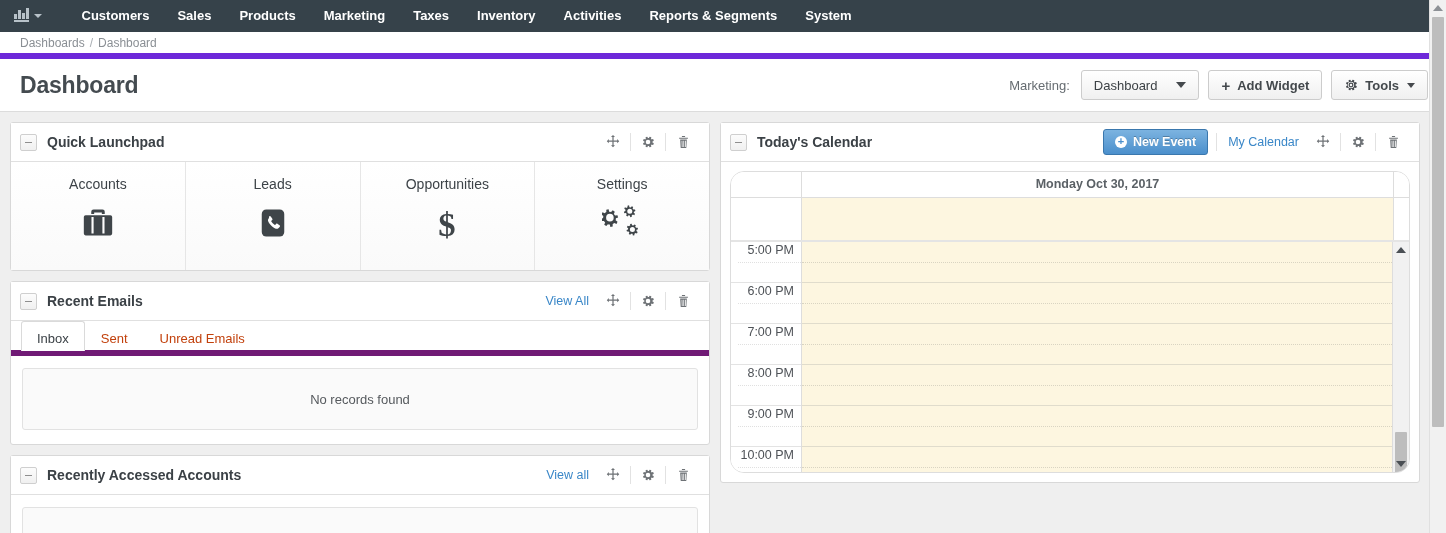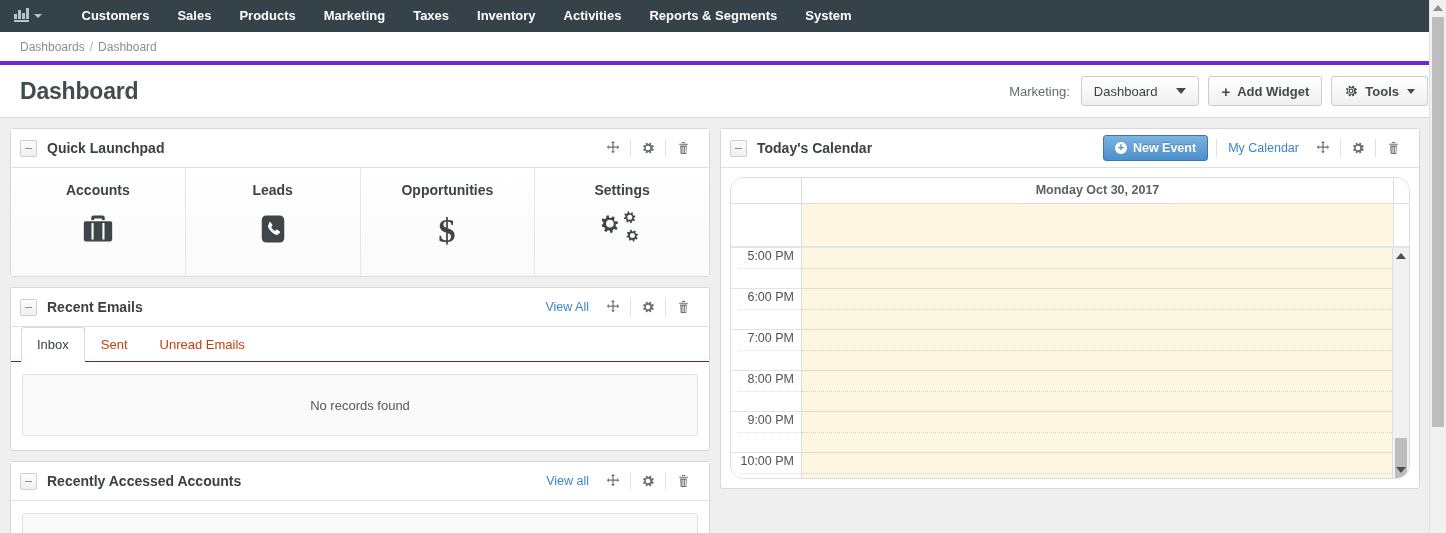--- a/index.html
+++ b/index.html
@@ -46,23 +46,23 @@
     font-weight: bold;
     padding: 0 14px;
     line-height: 32px;
     height: 32px;
     cursor: pointer;
     white-space: nowrap;
   }
 
   
   .breadcrumb-bar {
-    height: 33px;
-    background: #ffffff;
-    border-bottom: 4px solid #6d28d9;
+    height: 27px;
+    background: #ffffff;
+    border-bottom: 6px solid #6d28d9;
     display: flex; align-items: center;
     padding-left: 20px;
     font-size: 12px;
     color: #8a8f94;
   }
   .breadcrumb-bar a { color: #8a8f94; text-decoration: none; cursor: pointer; }
   .breadcrumb-sep { margin: 0 5px; color: #a8adb2; }
 
   
   .page-head {
@@ -214,30 +214,30 @@
     display: flex;
     flex-direction: column;
     align-items: center;
     padding-top: 14px;
     cursor: pointer;
     background: linear-gradient(to bottom, #ffffff 0%, #fafafa 100%);
   }
   .launch-cell:last-child { border-right: none; }
   .launch-label {
     font-size: 14px;
-    font-weight: bold;
+    font-weight: normal;
     color: #3d4348;
     margin-bottom: 13px;
   }
   .launch-ico { color: #3f4549; display: block; }
 
   
   .tabs {
     display: flex;
-    border-bottom: 1px solid #701a75;
+    border-bottom: 6px solid #701a75;
     padding-left: 10px;
     background: #ffffff;
     height: 35px;
   }
   .tab {
     font-size: 13px;
     color: #c2410c;
     padding: 0 15px;
     line-height: 34px;
     cursor: pointer;

